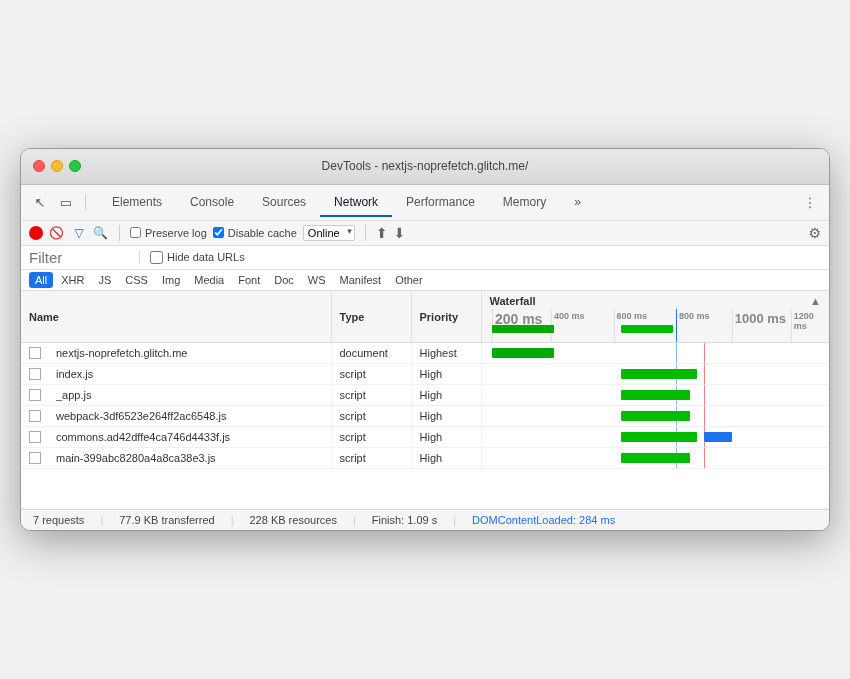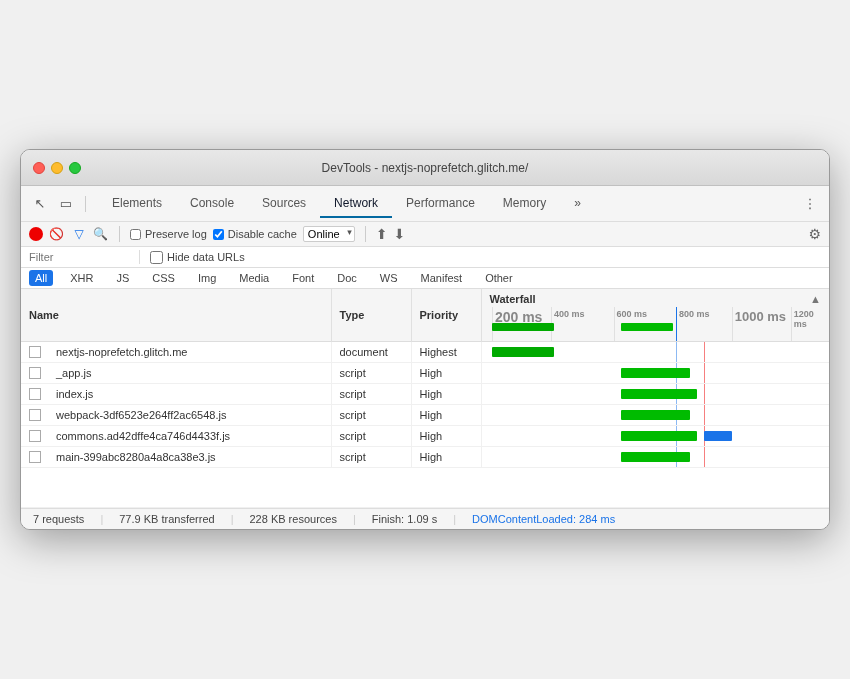--- a/index.html
+++ b/index.html
@@ -167,39 +167,39 @@
       background: white;
       border-bottom: 1px solid #ddd;
       display: flex;
       align-items: center;
       padding: 3px 8px;
       gap: 10px;
     }
     .filter-input {
       border: none;
       outline: none;
-      font-size: 11px;
+      font-size: 15px;
       color: #333;
       width: 100px;
     }
     .filter-sep { width: 1px; background: #ddd; height: 14px; }
     .hide-data-label {
       display: flex;
       align-items: center;
       gap: 4px;
       font-size: 11px;
       color: #444;
     }
     .type-filters {
       background: white;
       border-bottom: 1px solid #ddd;
       display: flex;
       align-items: center;
       padding: 2px 8px;
-      gap: 11px;
+      gap: 2px;
     }
     .type-btn {
       padding: 2px 6px;
       font-size: 11px;
       color: #444;
       cursor: pointer;
       border-radius: 3px;
       border: none;
       background: none;
     }
@@ -433,48 +433,48 @@
               <div style="position:absolute; left:64%; top:0; bottom:0; width:1px; background:#e00; opacity:0.5;"></div>
               <div class="wf-bar" style="left:3%; width:18%; background:#00aa00;"></div>
             </div>
           </td>
         </tr>
 
         <tr>
           <td class="col-name">
             <div class="name-cell">
               <div class="file-icon"></div>
+              <span>index.js</span>
+            </div>
+          </td>
+          <td class="col-type">script</td>
+          <td class="col-priority">High</td>
+          <td class="waterfall-cell">
+            <div class="waterfall-container">
+              <div style="position:absolute; left:56%; top:0; bottom:0; width:1px; background:#1a73e8; opacity:0.5;"></div>
+              <div style="position:absolute; left:64%; top:0; bottom:0; width:1px; background:#e00; opacity:0.5;"></div>
+              <div class="wf-bar" style="left:40%; width:22%; background:#00bb00;"></div>
+            </div>
+          </td>
+        </tr>
+
+        <tr>
+          <td class="col-name">
+            <div class="name-cell">
+              <div class="file-icon"></div>
               <span>_app.js</span>
             </div>
           </td>
           <td class="col-type">script</td>
           <td class="col-priority">High</td>
           <td class="waterfall-cell">
             <div class="waterfall-container">
               <div style="position:absolute; left:56%; top:0; bottom:0; width:1px; background:#1a73e8; opacity:0.5;"></div>
               <div style="position:absolute; left:64%; top:0; bottom:0; width:1px; background:#e00; opacity:0.5;"></div>
               <div class="wf-bar" style="left:40%; width:20%; background:#00bb00;"></div>
-            </div>
-          </td>
-        </tr>
-
-        <tr>
-          <td class="col-name">
-            <div class="name-cell">
-              <div class="file-icon"></div>
-              <span>index.js</span>
-            </div>
-          </td>
-          <td class="col-type">script</td>
-          <td class="col-priority">High</td>
-          <td class="waterfall-cell">
-            <div class="waterfall-container">
-              <div style="position:absolute; left:56%; top:0; bottom:0; width:1px; background:#1a73e8; opacity:0.5;"></div>
-              <div style="position:absolute; left:64%; top:0; bottom:0; width:1px; background:#e00; opacity:0.5;"></div>
-              <div class="wf-bar" style="left:40%; width:22%; background:#00bb00;"></div>
             </div>
           </td>
         </tr>
 
         <tr>
           <td class="col-name">
             <div class="name-cell">
               <div class="file-icon"></div>
               <span>webpack-3df6523e264ff2ac6548.js</span>
             </div>

